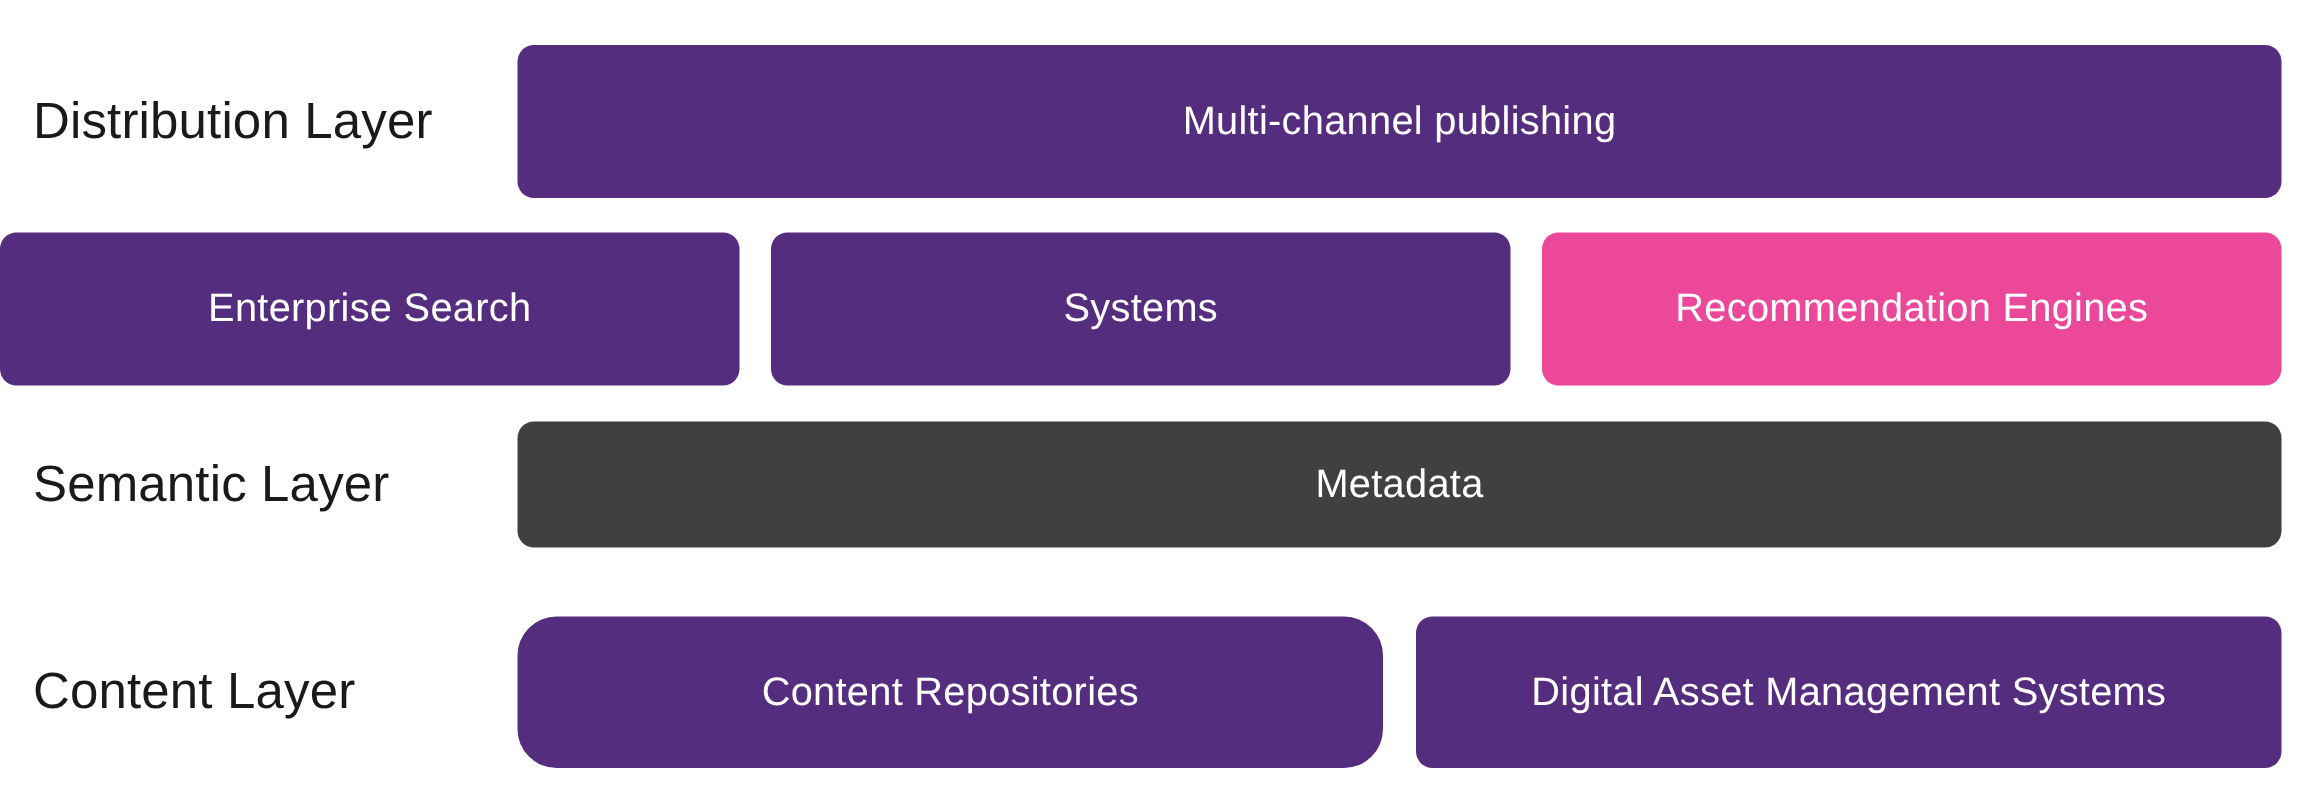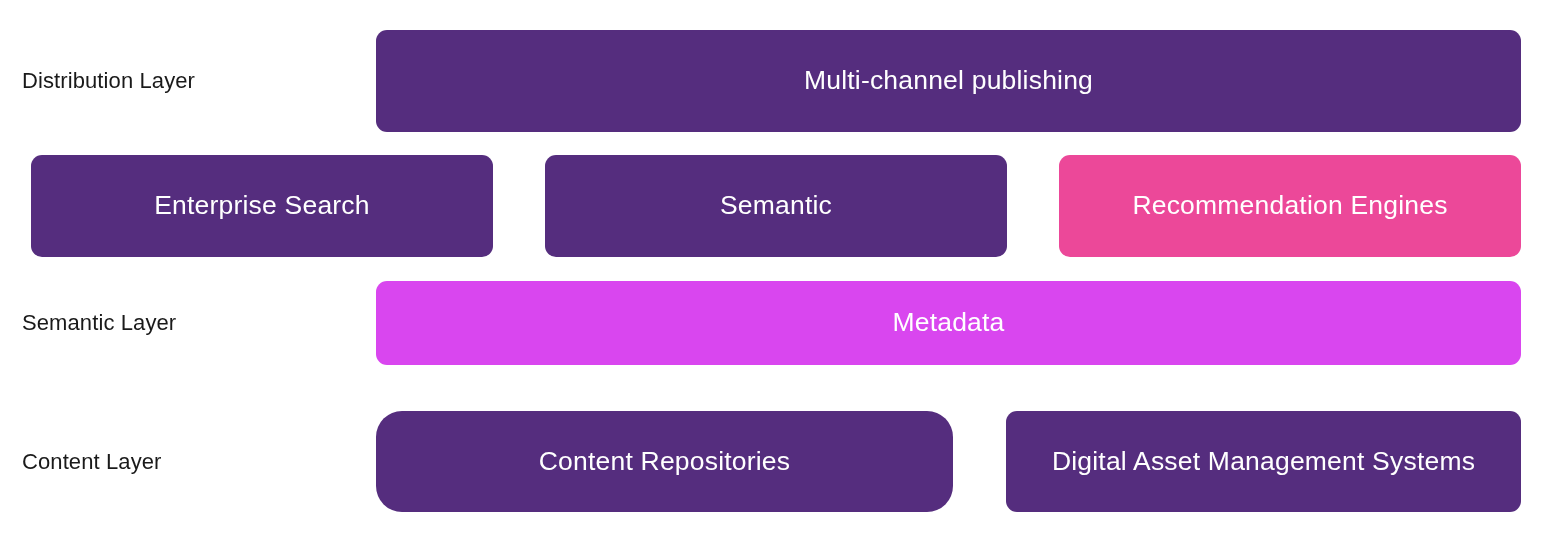--- a/index.html
+++ b/index.html
@@ -29,21 +29,21 @@
     align-items: stretch;
   }
 
   .layer-label {
     width: 345px;
     flex: 0 0 345px;
     display: flex;
     align-items: center;
     padding-left: 22px;
     box-sizing: border-box;
-    font-size: 22px;
+    font-size: 34px;
     color: #1a1a1a;
     letter-spacing: 0.1px;
     white-space: nowrap;
   }
 
   .boxes {
     flex: 1 1 auto;
     display: flex;
     align-items: stretch;
     padding-right: 21px;
@@ -56,21 +56,20 @@
     color: #ffffff;
     display: flex;
     align-items: center;
     justify-content: center;
     text-align: center;
     font-size: 26.5px;
     line-height: 1.28;
     letter-spacing: 0.2px;
     box-sizing: border-box;
     padding: 4px 10px;
-    margin-left: 31px;
   }
 
   
   #row-distribution    { top: 30px;  height: 102px; }
   #row-discoverability { top: 155px; height: 102px; }
   #row-semantic        { top: 281px; height: 84px; }
   #row-content         { top: 411px; height: 101px; }
 
   
   #row-distribution .node-box { flex: 1 1 auto; }
@@ -95,29 +94,29 @@
   <div class="layer-row" id="row-distribution">
     <div class="layer-label" style="color: rgb(26, 26, 26);">Distribution Layer</div>
     <div class="boxes">
       <div class="node-box box-multi-channel-publishing" style="background: rgb(85, 45, 126); color: rgb(255, 255, 255);">Multi-channel publishing</div>
     </div>
   </div>
 
   <div class="layer-row" id="row-discoverability">
     <div class="boxes">
       <div class="node-box box-enterprise-search" style="background: rgb(85, 45, 126); color: rgb(255, 255, 255);">Enterprise Search</div>
-      <div class="node-box box-chatbots" style="background: rgb(85, 45, 126); color: rgb(255, 255, 255);">Semantic</div>
+      <div class="node-box box-chatbots" style="background: rgb(85, 45, 126); color: rgb(255, 255, 255);">Systems</div>
       <div class="node-box box-recommendation-engines" style="background: #ec4899; color: rgb(255, 255, 255);">Recommendation Engines</div>
     </div>
   </div>
 
   <div class="layer-row" id="row-semantic">
     <div class="layer-label" style="color: rgb(26, 26, 26);">Semantic Layer</div>
     <div class="boxes">
-      <div class="node-box box-metadata" style="background: #d946ef; color: rgb(255, 255, 255);">Metadata</div>
+      <div class="node-box box-metadata" style="background: #404040; color: rgb(255, 255, 255);">Metadata</div>
     </div>
   </div>
 
   <div class="layer-row" id="row-content">
     <div class="layer-label" style="color: rgb(26, 26, 26);">Content Layer</div>
     <div class="boxes">
       <div class="node-box box-content-repositories" style="background: rgb(85, 45, 126); color: rgb(255, 255, 255); border-radius: 26px;">Content Repositories</div>
       <div class="node-box box-dam-systems" style="background: rgb(85, 45, 126); color: rgb(255, 255, 255);">Digital Asset Management Systems</div>
     </div>
   </div>

